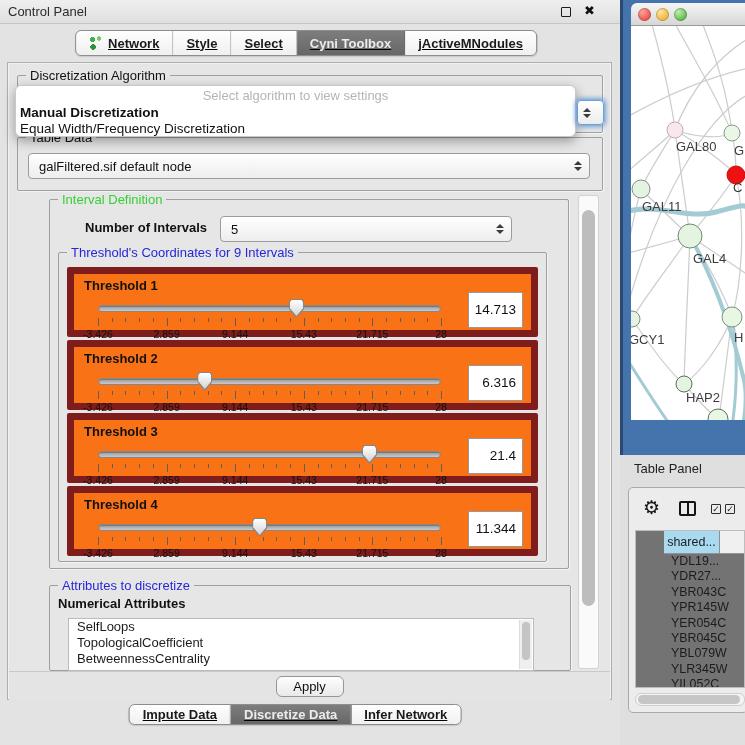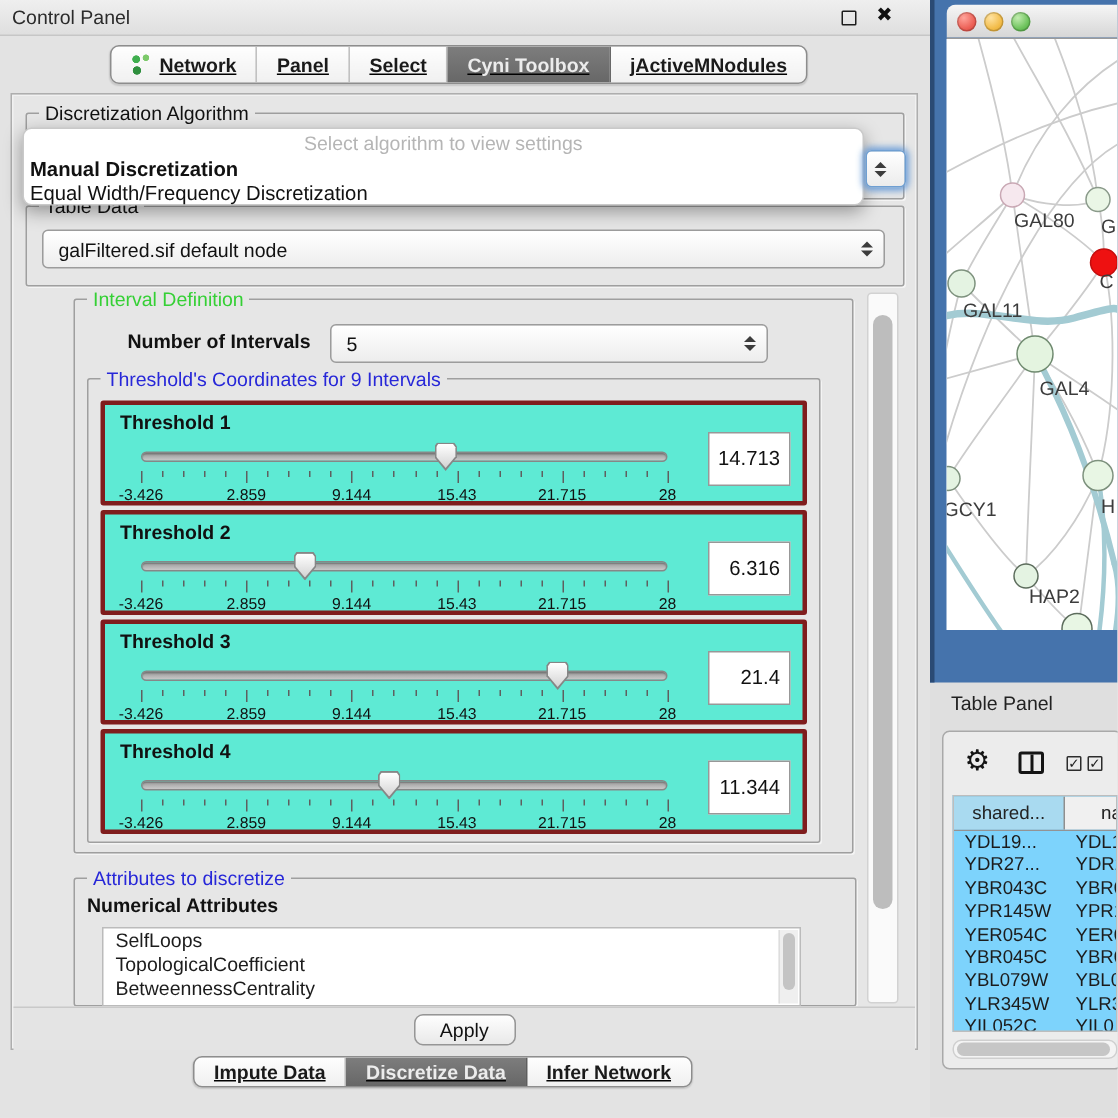--- a/index.html
+++ b/index.html
@@ -66,21 +66,21 @@
   .vscroll { position:absolute; left:561px; top:2px; width:21px; height:474px; background:#fafafa;
     border:1px solid #d2d2d2; border-radius:3px; }
   .vthumb { position:absolute; left:3px; width:13px; top:14px; height:396px; background:#bdbdbd; border-radius:7px; }
 
   .int-group { left:32px; top:6px; width:520px; height:370px; }
   .noi-label { position:absolute; left:35px; top:20px; font-size:13px; font-weight:700; color:#111; }
   .noi-combo { left:170px; top:16px; width:292px; }
 
   .thr-group { left:8px; top:52px; width:489px; height:310px; }
   #thr-rows { position:absolute; left:8px; right:8px; top:14px; }
-  .thr-row { position:relative; height:70px; margin-bottom:3px; background:#5eead4; border:3px solid #7f1d1d; border-radius:2px; }
+  .thr-row { position:relative; height:70px; margin-bottom:3px; background:#f97316; border:7px solid #7f1d1d; border-radius:2px; }
   .thr-label { position:absolute; left:10px; top:4px; font-size:13px; font-weight:700; color:#111; }
   .sliderzone { position:absolute; left:24px; right:90px; top:24px; height:42px; }
   .track { position:absolute; left:0; right:0; top:7px; height:7px; border-radius:4px;
     background:linear-gradient(#9a9a9a,#c9c9c9); border:1px solid #878787; box-shadow:inset 0 1px 1px rgba(0,0,0,.25); }
   .thumb { position:absolute; top:1px; width:15px; height:19px; background:#868686; z-index:2;
     clip-path:polygon(12% 0,88% 0,100% 14%,100% 52%,50% 100%,0 52%,0 14%); }
   .thumb::after { content:""; position:absolute; left:1px; top:1px; right:1px; bottom:2px;
     background:linear-gradient(#ffffff,#d3d3d3); clip-path:polygon(12% 0,88% 0,100% 14%,100% 52%,50% 100%,0 52%,0 14%); }
   .ticks { position:absolute; left:0; right:0; top:20px; height:9px; }
   .tick { position:absolute; width:1px; height:4px; background:#5f5f5f; }
@@ -118,21 +118,21 @@
   .tp-title { position:absolute; left:14px; top:461px; font-size:13px; color:#222; }
   .tp-box { position:absolute; left:8px; top:487px; width:120px; height:226px; background:#ececec;
     border:1px solid #a9a9a9; border-radius:5px; }
   .tp-toolbar { position:absolute; left:0; top:0; right:0; height:42px; }
   .gear { position:absolute; left:14px; top:8px; font-size:19px; color:#141414; font-family:"DejaVu Sans",sans-serif; }
   .split-ico { position:absolute; left:50px; top:13px; width:17px; height:15px; border:2px solid #141414; border-radius:2px; }
   .split-ico::after { content:""; position:absolute; left:5.5px; top:0; bottom:0; width:2px; background:#141414; }
   .chk { position:absolute; top:16px; width:10px; height:10px; border:1.5px solid #2c2c2c; border-radius:1px;
     font-size:9px; line-height:8px; text-align:center; color:#222; }
   .chk.c1 { left:82px; } .chk.c2 { left:96px; }
-  .tbl { position:absolute; left:6px; top:42px; right:2px; bottom:24px; background:#7dd3fc; border:1px solid #bdbdbd; overflow:hidden; }
+  .tbl { position:absolute; left:6px; top:42px; right:2px; bottom:24px; background:#737373; border:1px solid #bdbdbd; overflow:hidden;padding-left:28px; }
   .tbl-head { display:flex; height:23px; border-bottom:1px solid #939393; }
   .th { font-size:12.5px; color:#222; line-height:22px; white-space:nowrap; overflow:hidden; }
   .th.c1 { width:74px; background:#a9daf0; text-align:center; border-right:1px solid #8f8f8f; }
   .th.c2h { flex:1; background:#f0f0f0; padding-left:24px; }
   .trow { display:flex; height:15.4px; }
   .td { font-size:12.4px; color:#1c1c1c; line-height:15.4px; white-space:nowrap; overflow:hidden; }
   .td.c1 { width:74px; padding-left:7px; }
   .td.c2 { flex:1; padding-left:7px; }
   .hscroll { position:absolute; left:6px; right:2px; bottom:6px; height:13px; background:#f4f4f4;
     border:1px solid #cfcfcf; border-radius:6px; }
@@ -149,21 +149,21 @@
       <span class="float-ico"></span>
       <span class="close-ico">✖</span>
     </div>
 
     <div class="seg top-seg" id="top-tabs">
         <div class="segitem">
           <span class="net-ico"></span>
           <span class="seg-label">Network</span>
         </div>
         <div class="segitem">
-          <span class="seg-label">Panel</span>
+          <span class="seg-label">Style</span>
         </div>
         <div class="segitem">
           <span class="seg-label">Select</span>
         </div>
         <div class="segitem sel">
           <span class="seg-label">Cyni Toolbox</span>
         </div>
         <div class="segitem">
           <span class="seg-label">jActiveMNodules</span>
         </div>

